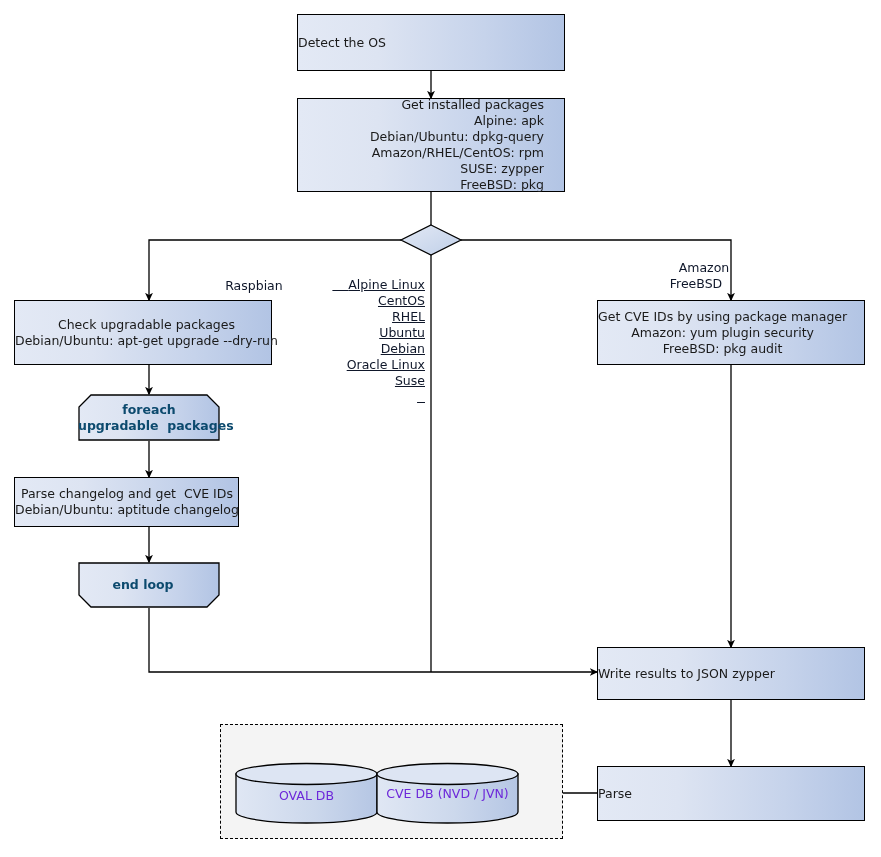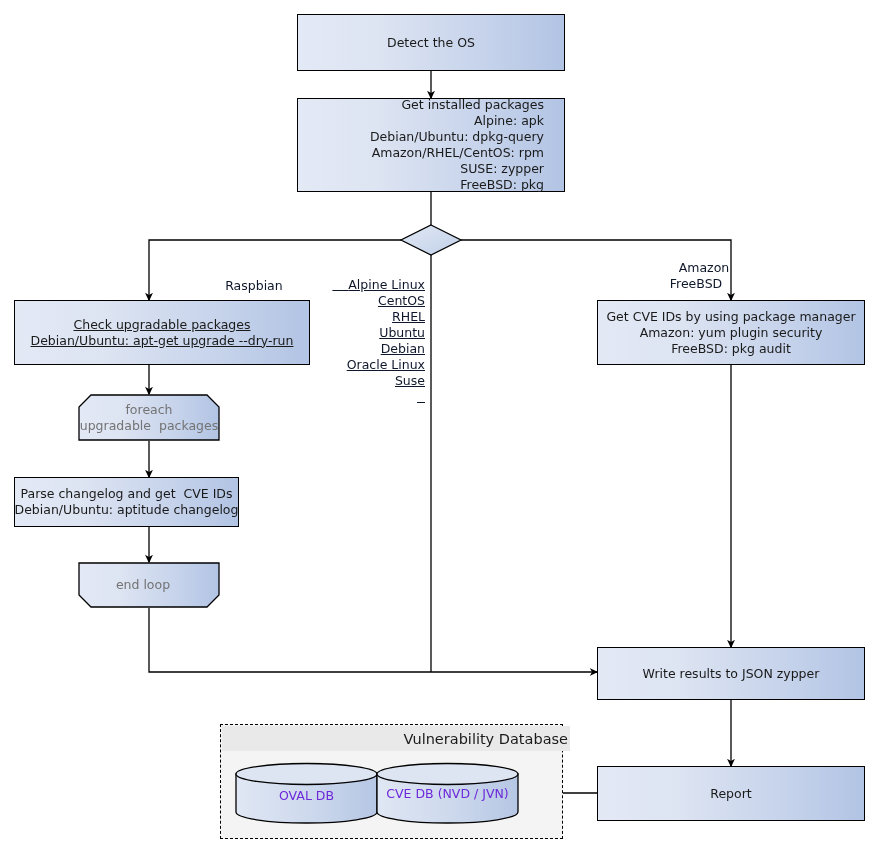--- a/index.html
+++ b/index.html
@@ -26,21 +26,21 @@
     left: 0; top: 0;
     width: 881px;
     height: 857px;
     overflow: visible;
   }
   .node {
     position: absolute;
     box-sizing: border-box;
     display: flex;
     align-items: center;
-    justify-content: center;
+    justify-content: flex-start;
     color: #1a1a1a;
     font-size: 12.5px;
     line-height: 16px;
     white-space: pre;
     text-align: center;
   }
   .proc {
     border: 1.3px solid #000000;
     background: linear-gradient(to right, #e3e9f5 0%, #dde4f2 30%, #c6d3eb 70%, #b2c4e4 100%);
   }
@@ -61,21 +61,22 @@
   .loop-start, .loop-end {
     position: absolute;
     box-sizing: border-box;
     display: flex;
     align-items: center;
     justify-content: center;
     font-size: 12.5px;
     line-height: 16px;
     white-space: pre;
     text-align: center;
-    color: #737373;
+    color: #0c4a6e;
+    font-weight: bold;
   }
   .shape-svg { position: absolute; left: 0; top: 0; overflow: visible; }
   .shape-text {
     position: relative;
     z-index: 2;
     width: 100%;
     text-align: center;
   }
   .db-panel {
     position: absolute;
@@ -174,21 +175,21 @@
 
   <div class="node proc right-text" style="left:297px; top:98px; width:268px; height:94px;">
     <span>Get installed packages
 Alpine: apk
 Debian/Ubuntu: dpkg-query
 Amazon/RHEL/CentOS: rpm
 SUSE: zypper
 FreeBSD: pkg</span>
   </div>
 
-  <div class="node proc" style="left:14px; top:300px; width:296px; height:65px;text-decoration:underline;">
+  <div class="node proc" style="left:14px; top:300px; width:258px; height:65px;">
     <span>Check upgradable packages
 Debian/Ubuntu: apt-get upgrade --dry-run</span>
   </div>
 
   <div class="loop-start" style="left:78px; top:394px; width:142px; height:47px;">
     <svg class="shape-svg" width="142" height="47" viewBox="0 0 142 47">
       <path d="M 13 1 L 129 1 L 141 13 L 141 46 L 1 46 L 1 13 Z" fill="url(#nodeGrad)" stroke="#000000" stroke-width="1.3"></path>
     </svg>
     <span class="shape-text">foreach
 upgradable  packages</span>
@@ -210,21 +211,21 @@
     <span>Get CVE IDs by using package manager
 Amazon: yum plugin security
 FreeBSD: pkg audit</span>
   </div>
 
   <div class="node proc" style="left:597px; top:647px; width:268px; height:53px;">
     <span>Write results to JSON zypper</span>
   </div>
 
   <div class="node proc" style="left:597px; top:766px; width:268px; height:55px;">
-    <span>Report</span>
+    <span>Parse</span>
   </div>
 
   <div class="edge-label ctr" style="left:156px; top:262px; width:180px;">
     <span>Raspbian</span>
   </div>
 
   <div class="edge-label rgt" style="left:250px; top:261px; width:175px;text-decoration:underline;">
     <span>Alpine Linux
 CentOS
 RHEL
@@ -234,23 +235,20 @@
 Suse</span>
   </div>
 
   <div class="edge-label ctr" style="left:606px; top:244px; width:180px;">
     <span>Amazon
 FreeBSD</span>
   </div>
 
   <div class="db-panel" style="left:220px; top:724px; width:343px; height:115px;"></div>
 
-  <div class="db-panel-title" style="left:222px; top:726px; width:348px; height:25px;">
-    <span>Vulnerability Database</span>
-  </div>
 
   <div class="cyl" style="left:235px; top:763px; width:143px; height:60px;">
     <svg class="shape-svg" width="143" height="60" viewBox="0 0 143 60">
       <path d="M 1 11 L 1 49 A 70.5 11 0 0 0 142 49 L 142 11 Z" fill="url(#cylGrad)" stroke="#000000" stroke-width="1.3"></path>
       <ellipse cx="71.5" cy="11" rx="70.5" ry="10.5" fill="#dde5f3" stroke="#000000" stroke-width="1.3"></ellipse>
     </svg>
     <span class="cyl-label">OVAL DB</span>
   </div>
 
   <div class="cyl" style="left:376px; top:763px; width:143px; height:56px;">

